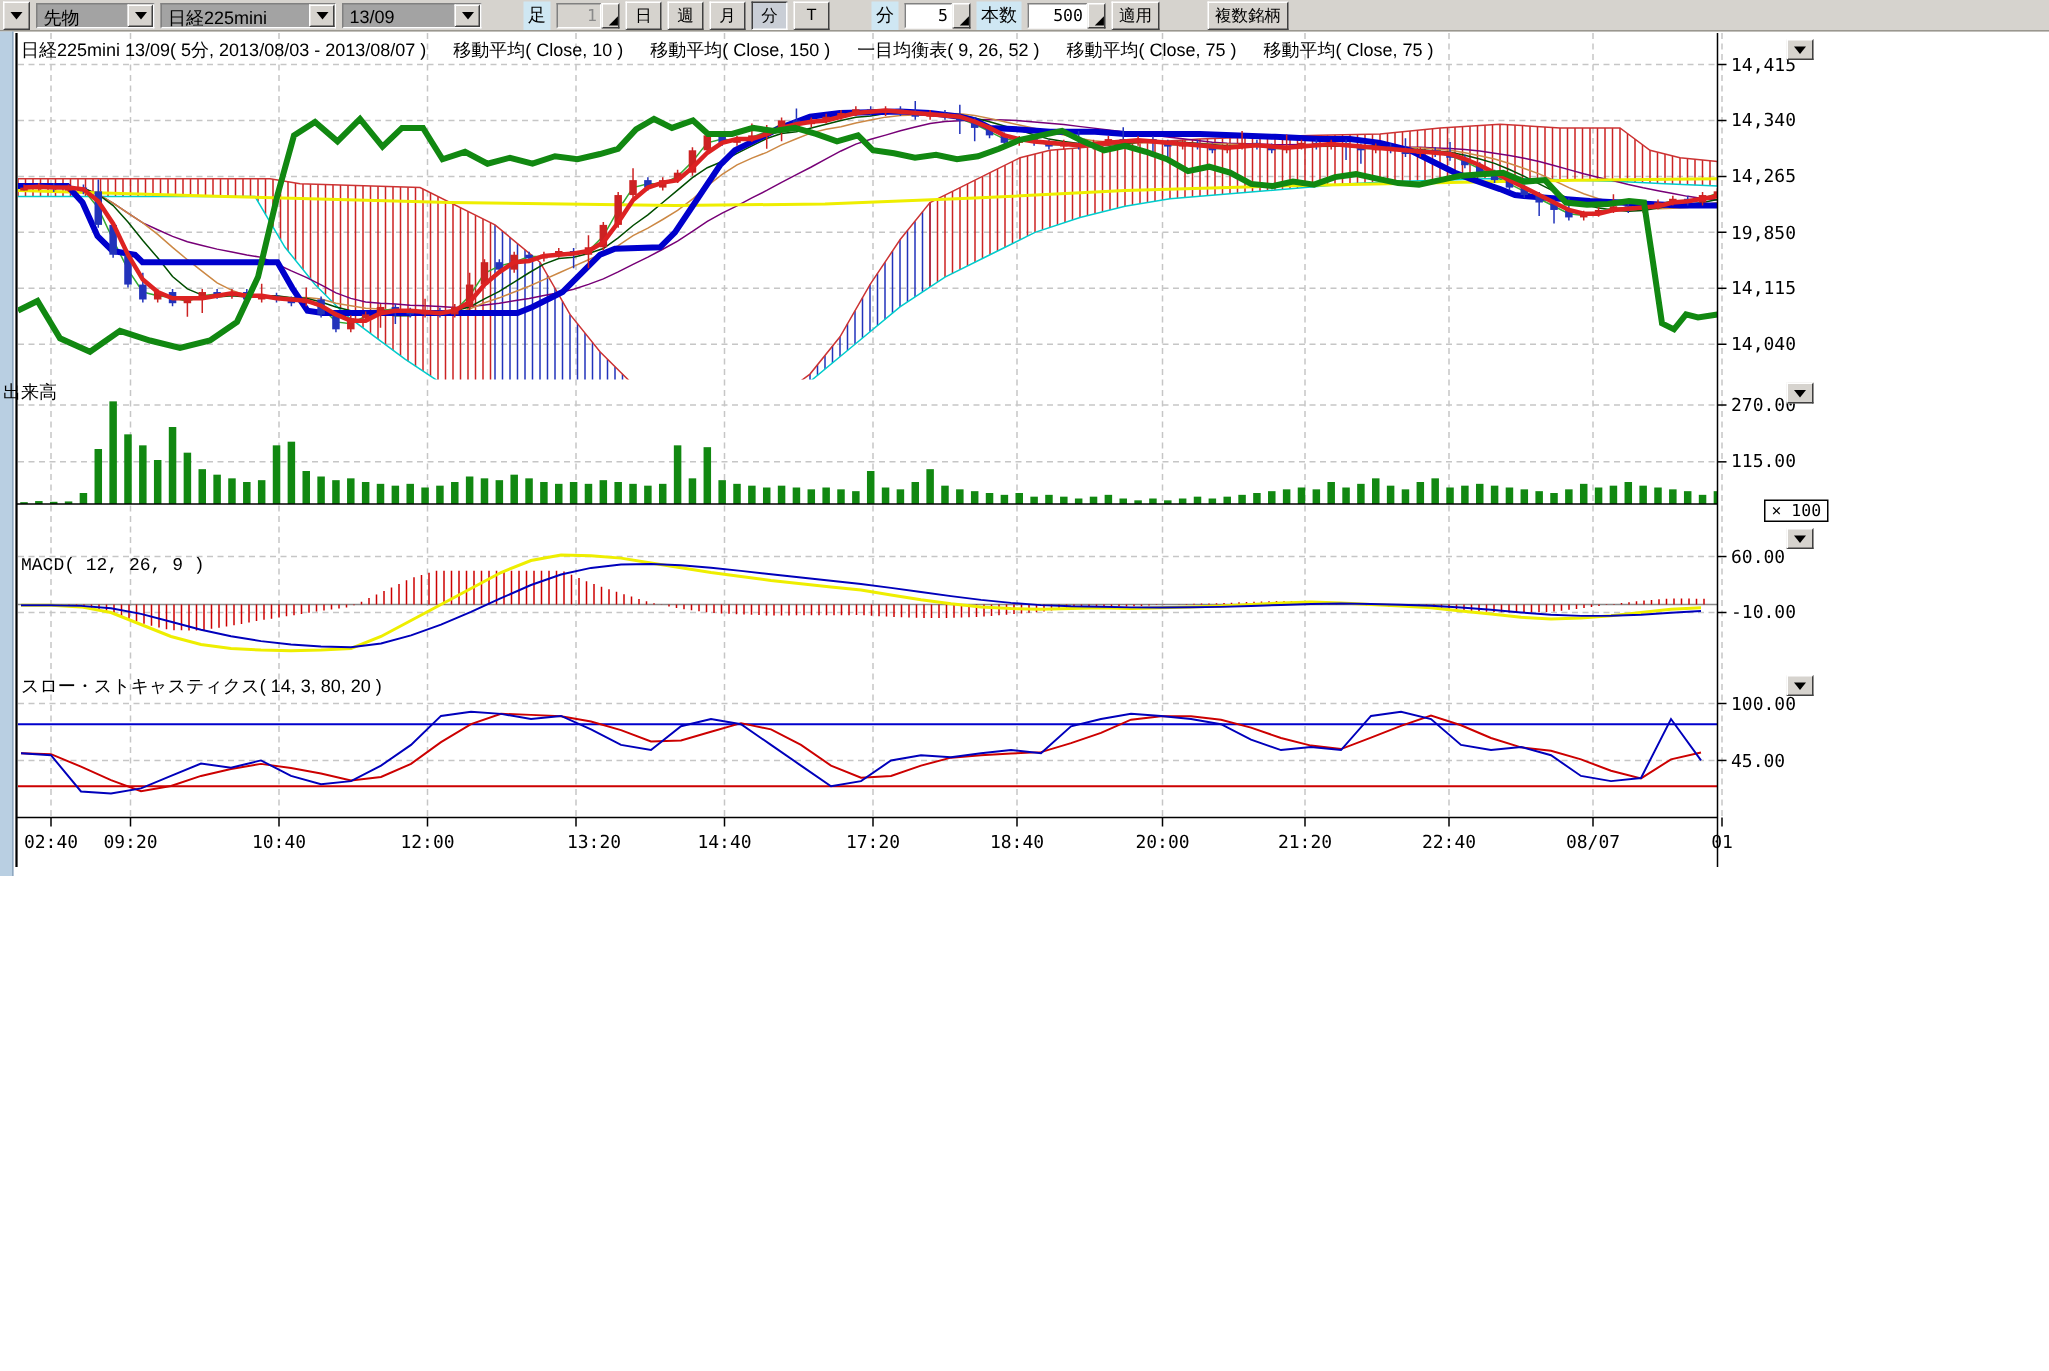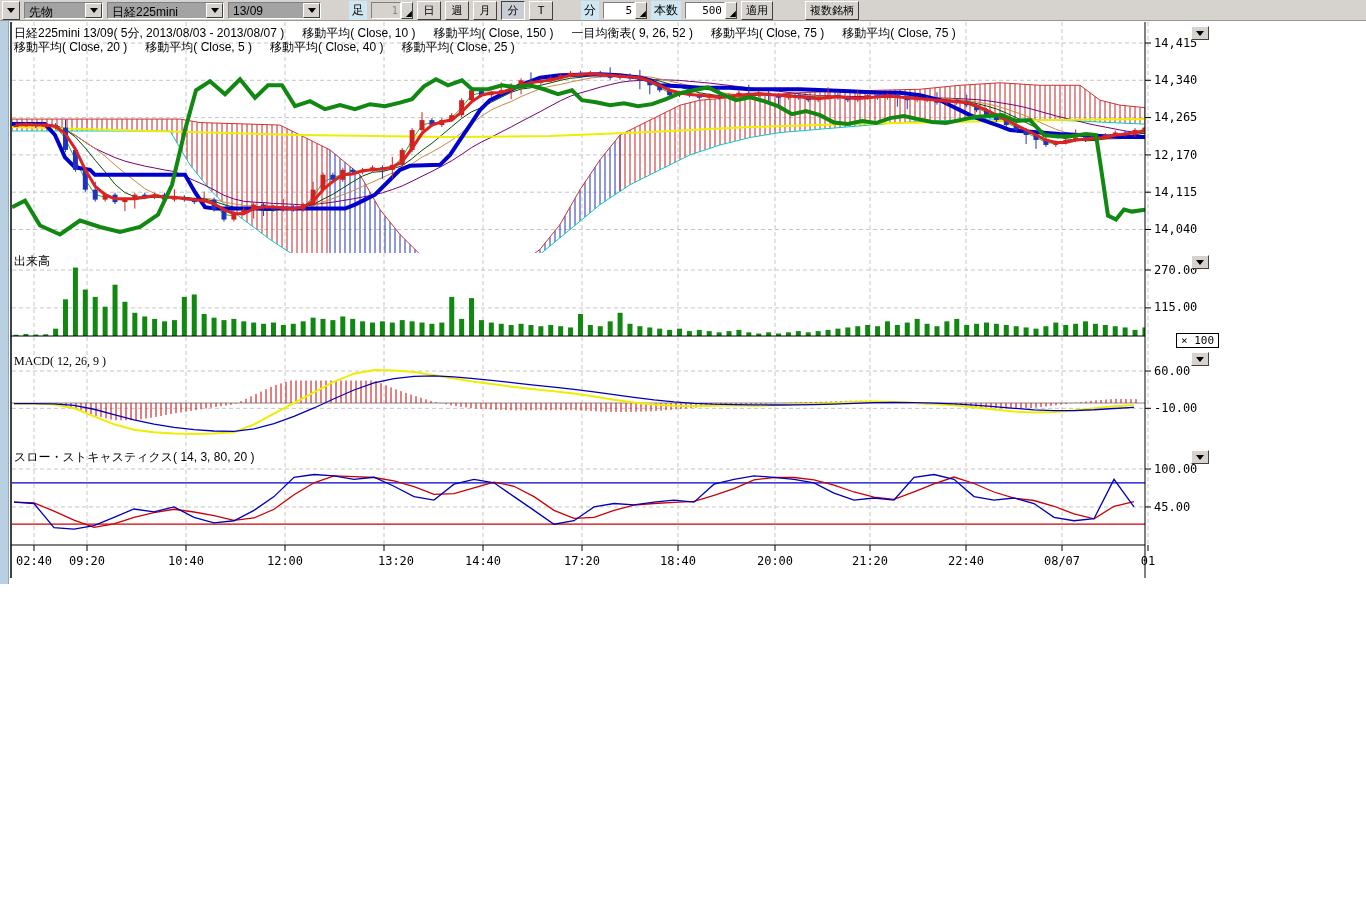--- a/index.html
+++ b/index.html
@@ -1000,36 +1000,30 @@
     </svg>
 
   <div class="ovl legend-row" style="left:14px;top:25px">
     <span>日経225mini 13/09( 5分, 2013/08/03 - 2013/08/07 )</span>
     <span>移動平均( Close, 10 )</span>
     <span>移動平均( Close, 150 )</span>
     <span>一目均衡表( 9, 26, 52 )</span>
     <span>移動平均( Close, 75 )</span>
     <span>移動平均( Close, 75 )</span>
   </div>
-  <div class="ovl legend-row" style="left:14px;top:39px">
-    <span>移動平均( Close, 20 )</span>
-    <span>移動平均( Close, 5 )</span>
-    <span>移動平均( Close, 40 )</span>
-    <span>移動平均( Close, 25 )</span>
-  </div>
-
-  <div class="ovl" style="left:14px;top:253px">出来高</div>
-  <div class="ovl" style="left:14px;top:354px;font-family:Liberation Serif, serif">MACD( 12, 26, 9 )</div>
+
+  <div class="ovl" style="left:2px;top:253px">出来高</div>
+  <div class="ovl" style="left:14px;top:370px;font-family:Liberation Mono, monospace">MACD( 12, 26, 9 )</div>
   <div class="ovl" style="left:14px;top:449px">スロー・ストキャスティクス( 14, 3, 80, 20 )</div>
   <div class="mult-box">× 100</div>
 
   <span class="axlab" style="top:36px">14,415</span>
   <span class="axlab" style="top:73px">14,340</span>
   <span class="axlab" style="top:110px">14,265</span>
-  <span class="axlab" style="top:148px">12,170</span>
+  <span class="axlab" style="top:148px">19,850</span>
   <span class="axlab" style="top:185px">14,115</span>
   <span class="axlab" style="top:222px">14,040</span>
   <span class="axlab" style="top:263px">270.00</span>
   <span class="axlab" style="top:300px">115.00</span>
   <span class="axlab" style="top:364px">60.00</span>
   <span class="axlab" style="top:401px">-10.00</span>
   <span class="axlab" style="top:462px">100.00</span>
   <span class="axlab" style="top:500px">45.00</span>
 
   <span class="pane-btn" style="top:26px">

